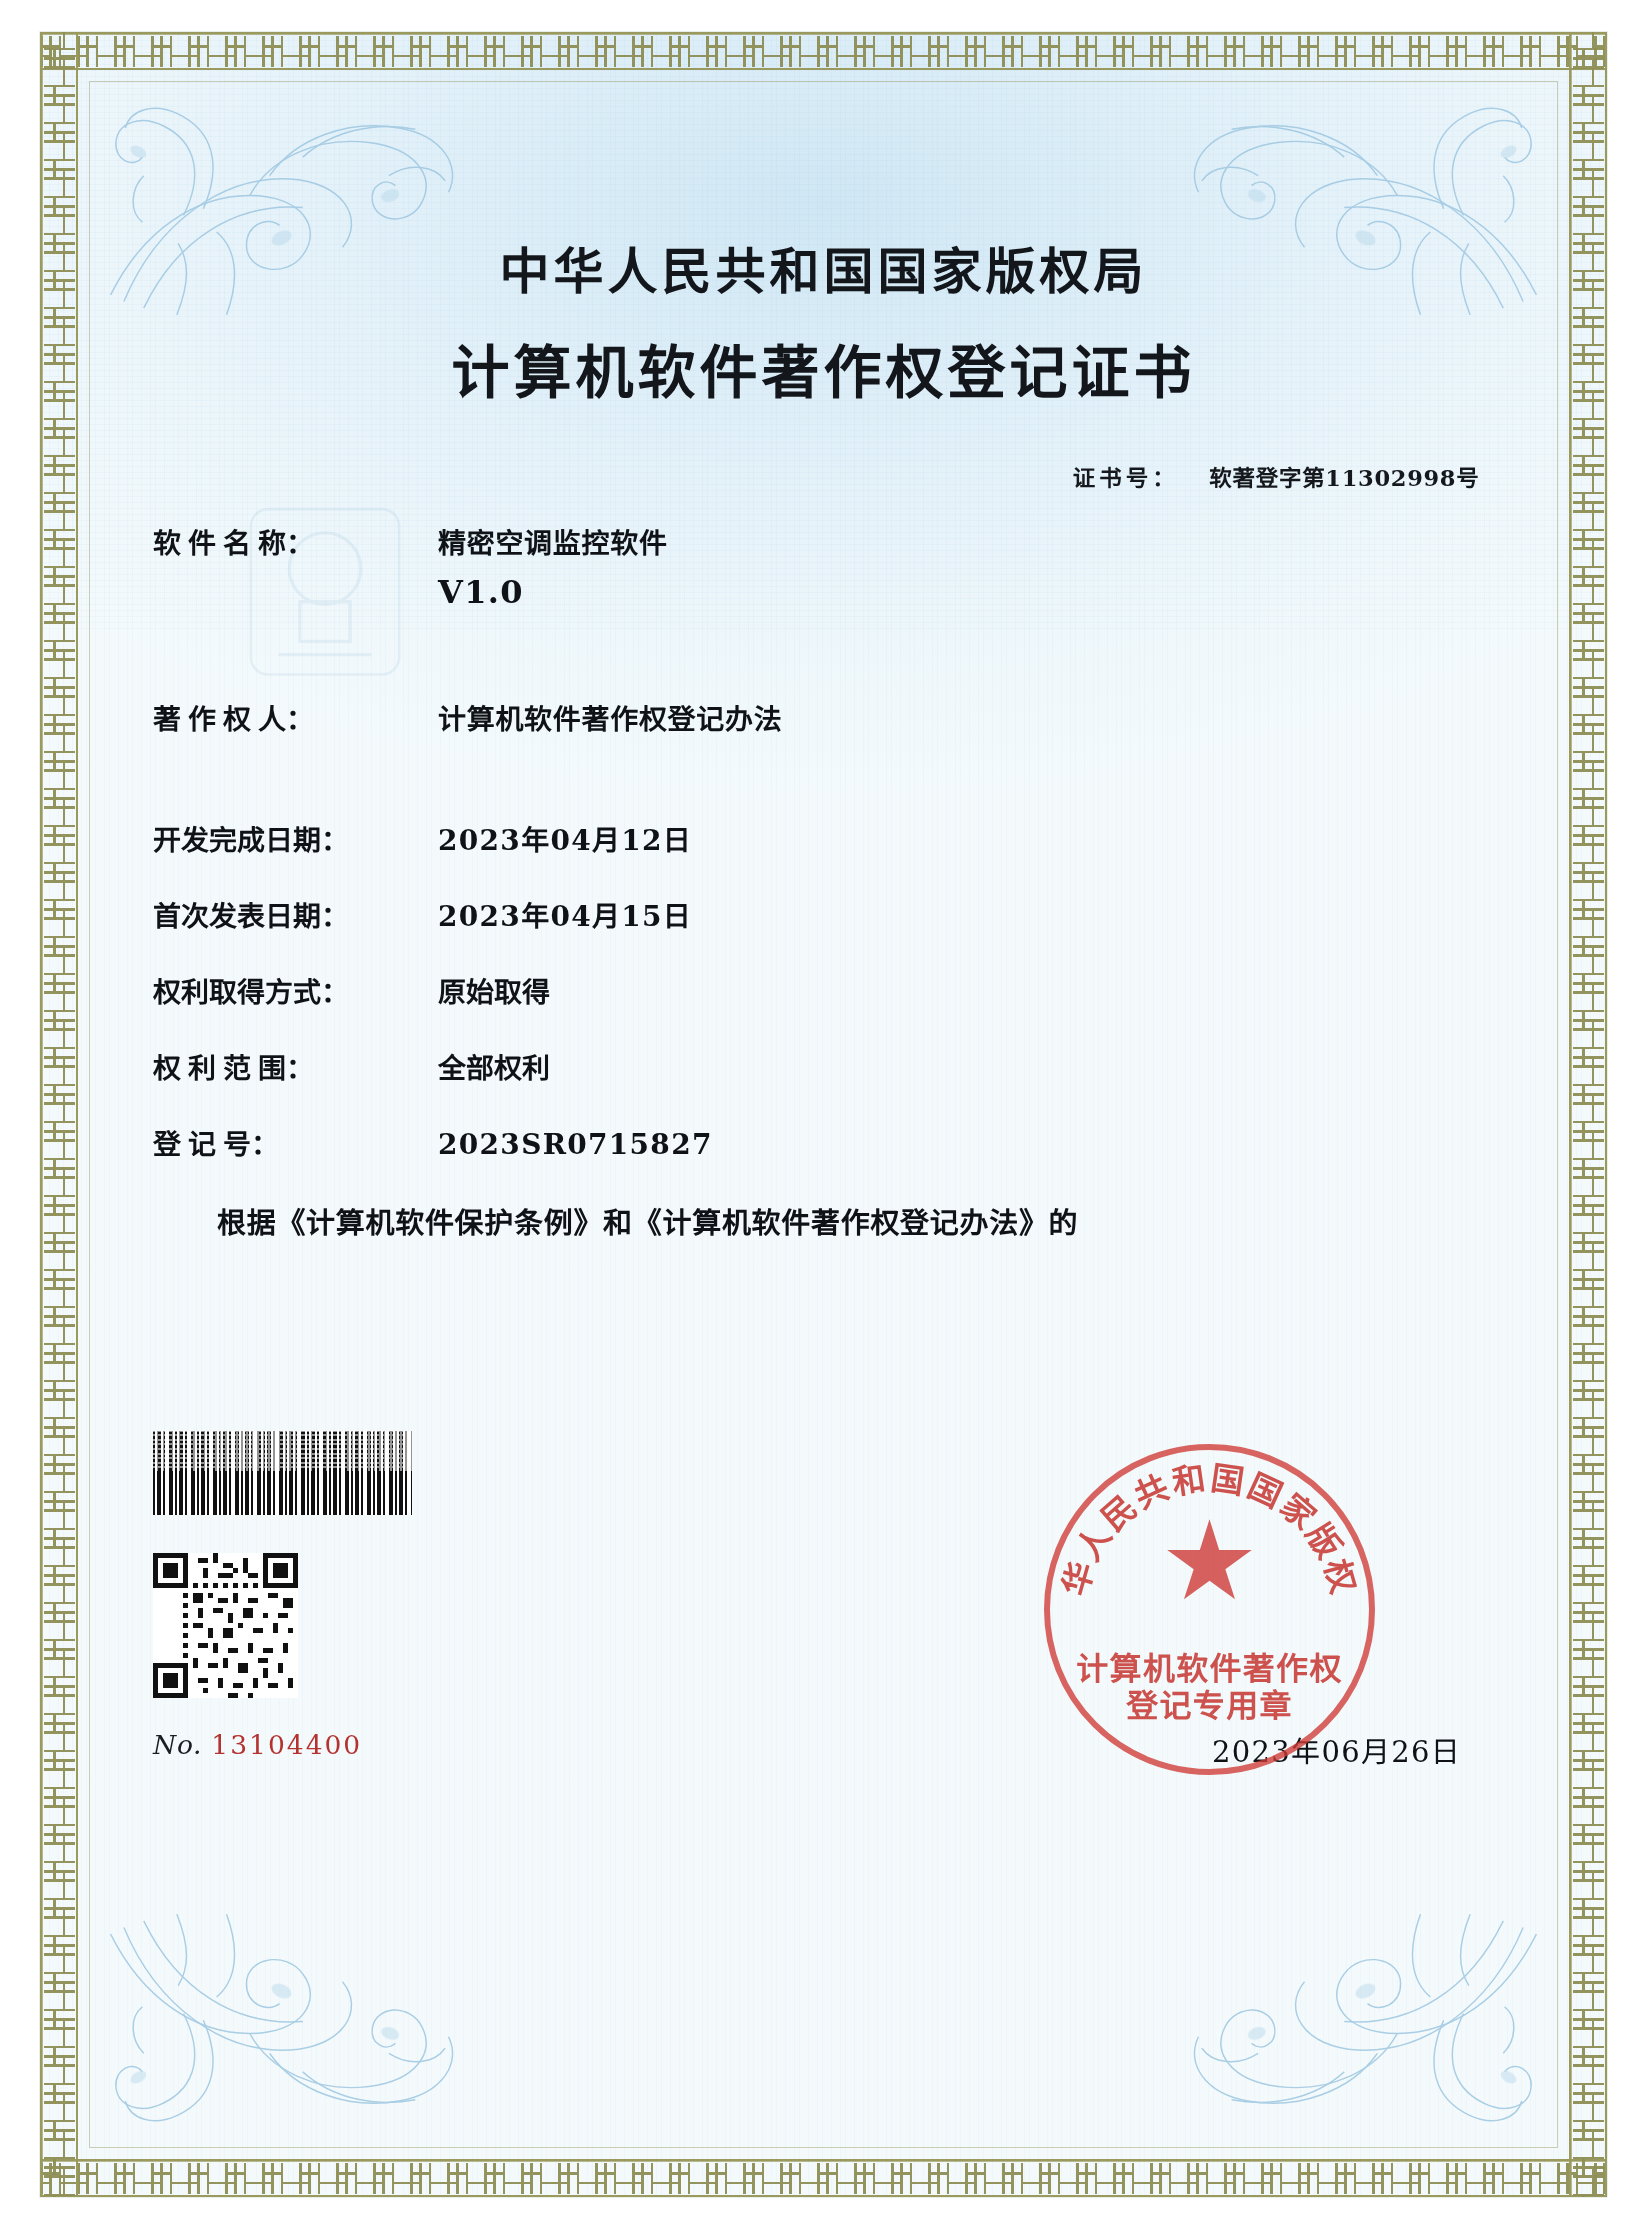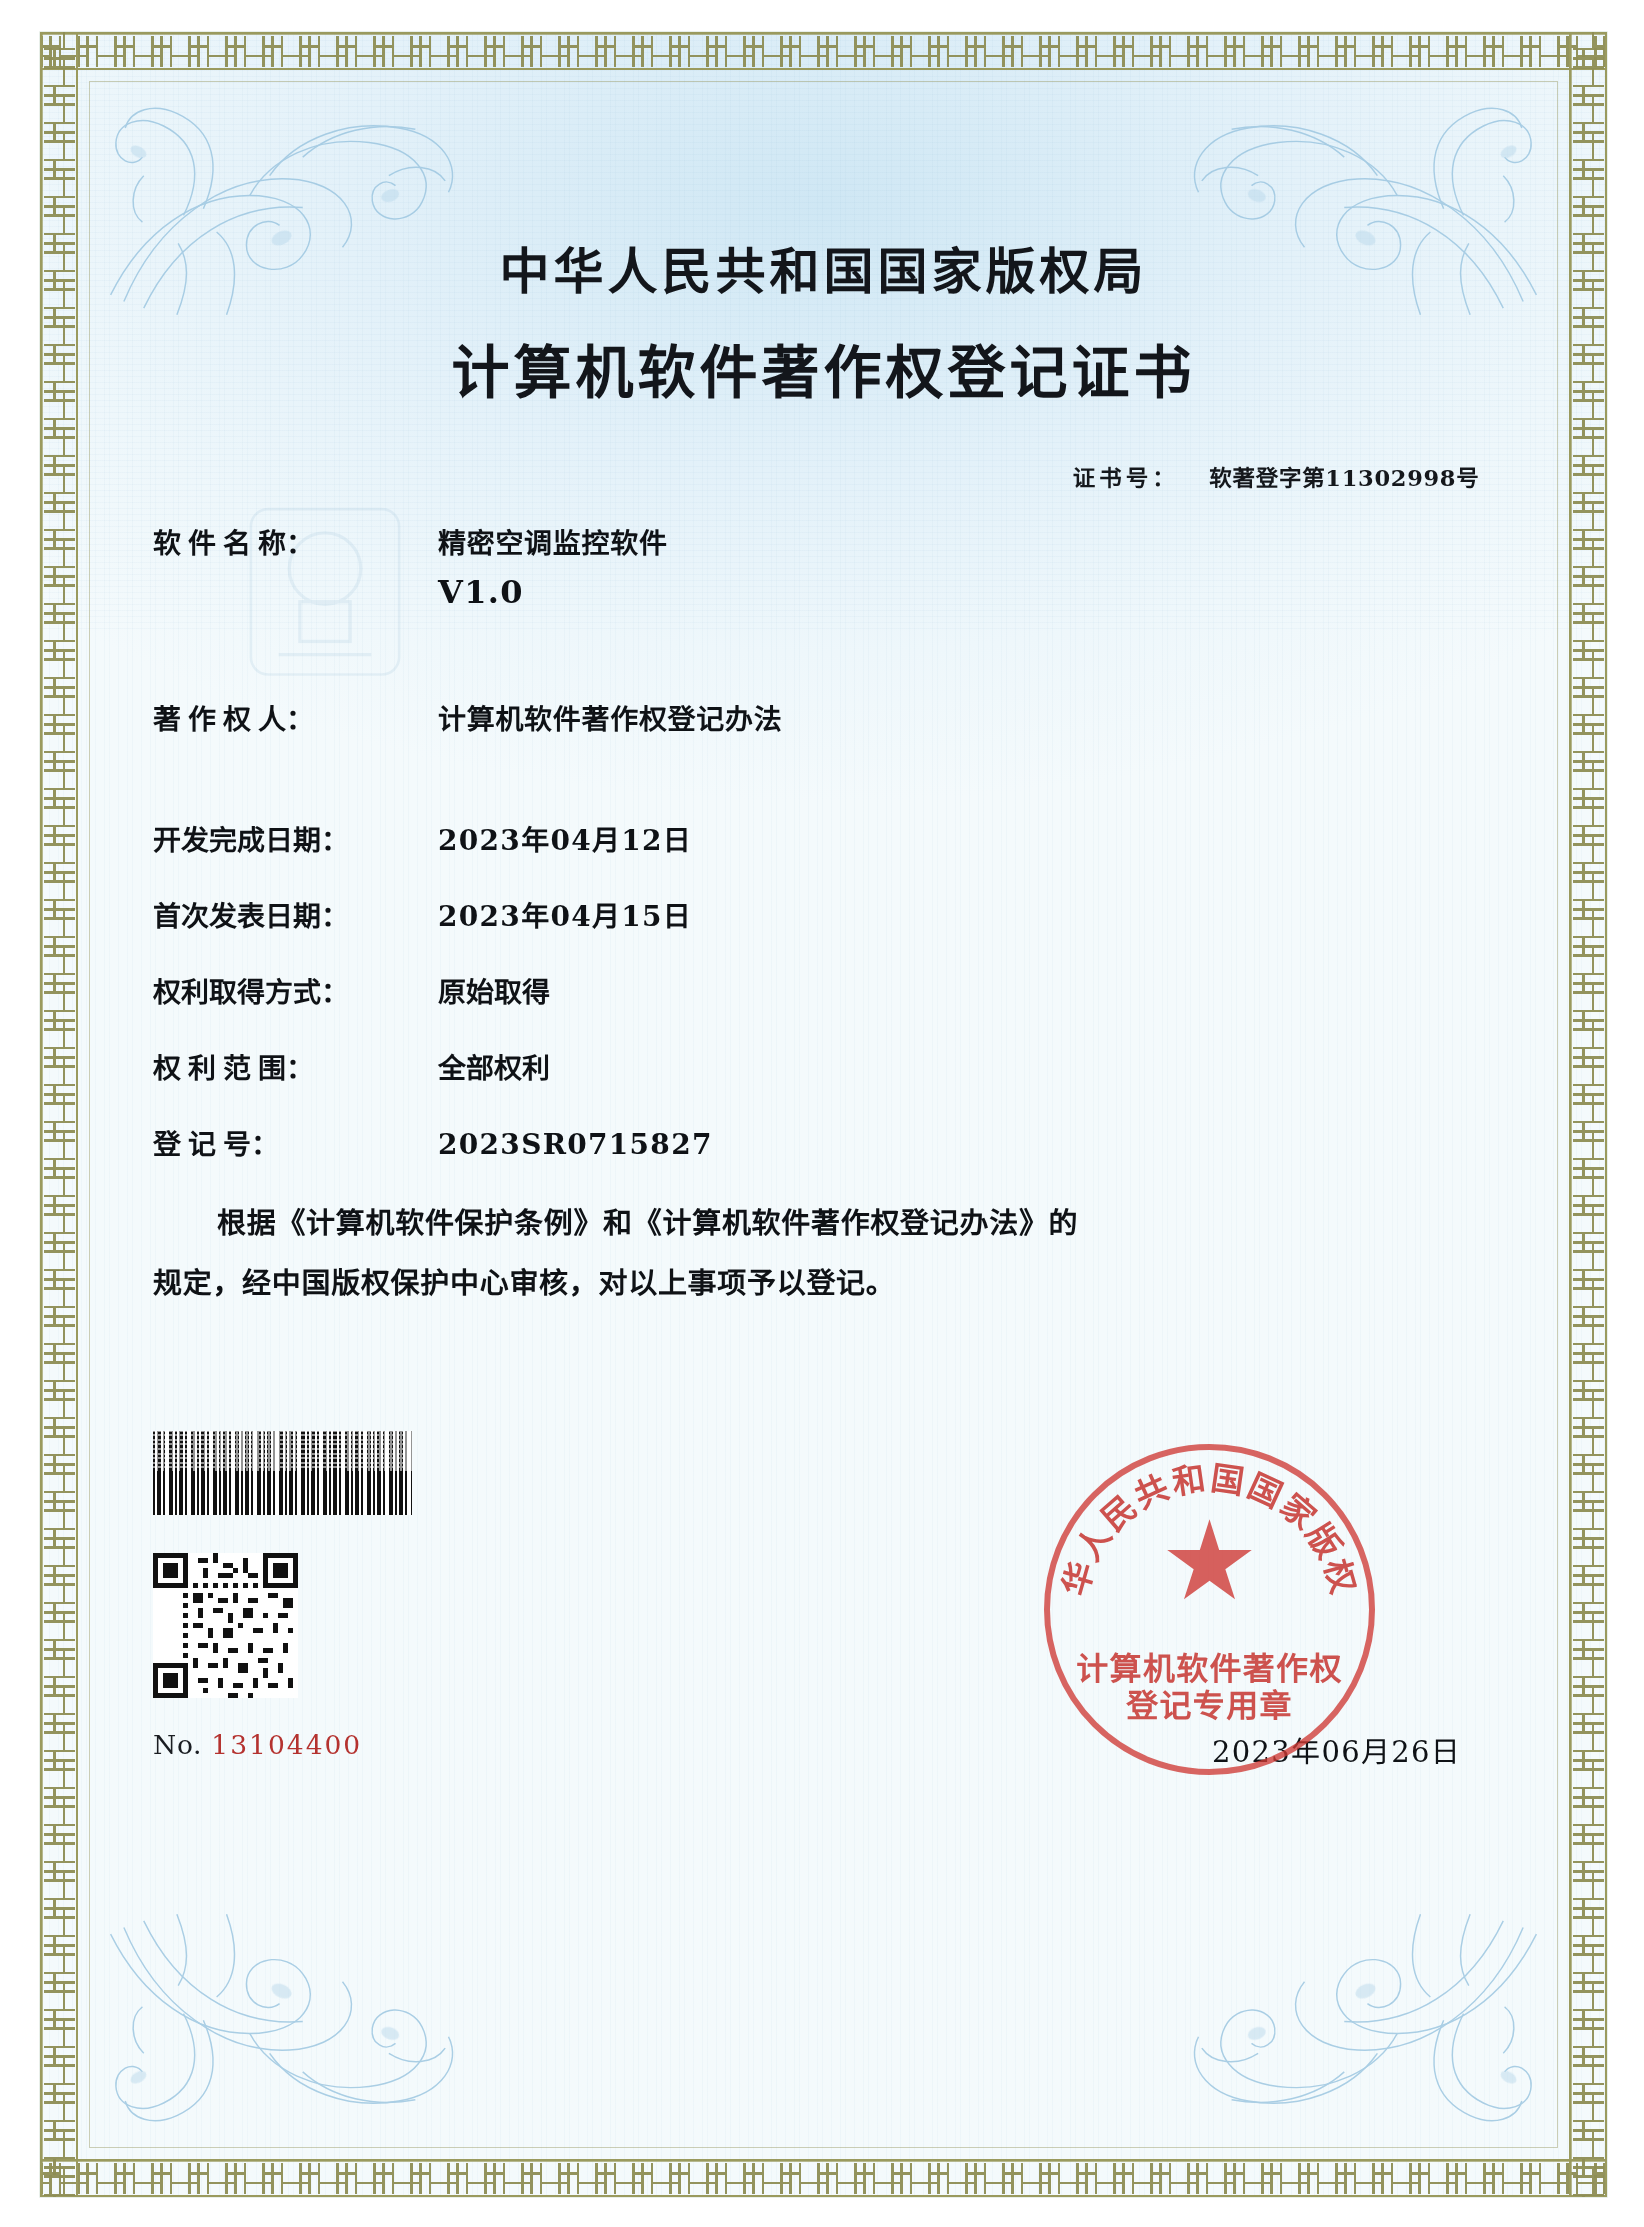--- a/index.html
+++ b/index.html
@@ -323,21 +323,21 @@
 
   .no-line {
     position: absolute;
     left: 0;
     top: 1498px;
     font-size: 26.5px;
     color: #1a1d22;
     font-family: "DejaVu Serif", serif;
     letter-spacing: 0.7px;
   }
-  .no-label { color: #1a1d22; }
+  .no-label { color: #1a1d22; font-style: italic; }
   .no-value { color: #b4322f; letter-spacing: 2px; }
 
   .date-line {
     position: absolute;
     right: 33px;
     top: 1497px;
     font-size: 29px;
     font-weight: normal;
     color: #0f1216;
     font-family: "DejaVu Serif", serif;
@@ -571,21 +571,20 @@
           <span>全部权利</span>
         </div>
         <div class="row-line">
           <span class="row-label">登 记 号：</span>
           <span class="value-mono">2023SR0715827</span>
         </div>
       </div>
 
       <div class="statement">
         <p class="indent">根据《计算机软件保护条例》和《计算机软件著作权登记办法》的</p>
-        <p>规定，经中国版权保护中心审核，对以上事项予以登记。</p>
       </div>
 
       <div class="codes">
         <div class="barcode">
           <div class="barcode-noise"></div>
         </div>
         <div class="qr">
           <svg width="145" height="145" viewBox="0 0 29 29" shape-rendering="crispEdges">
             <rect width="29" height="29" fill="#fff"></rect>
             <g fill="#111">

